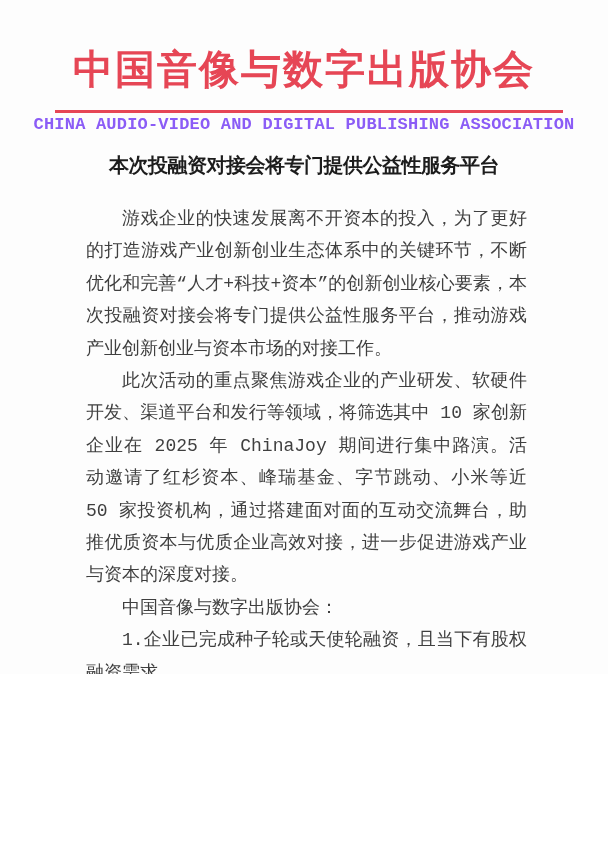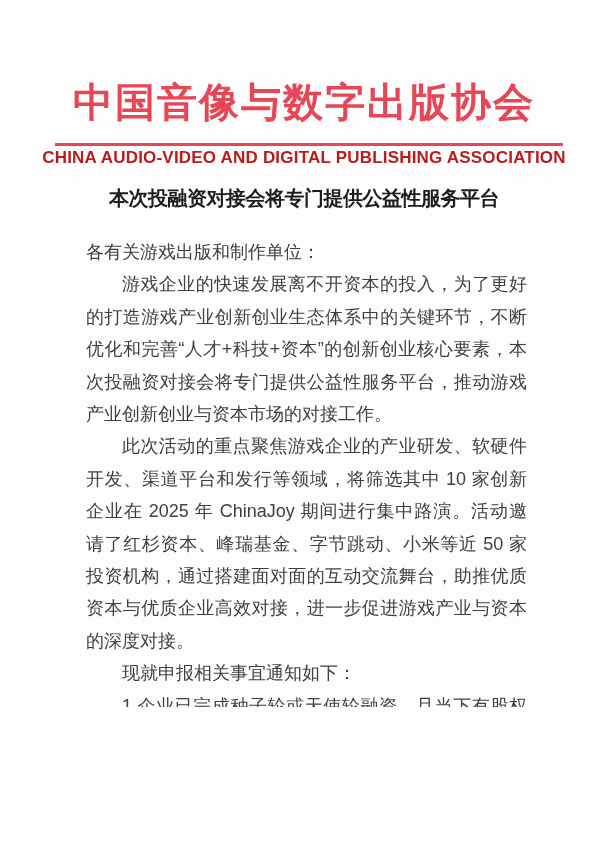--- a/index.html
+++ b/index.html
@@ -6,22 +6,21 @@
     margin: 0;
     padding: 0;
     background: #ffffff;
   }
   .page {
     position: relative;
     width: 608px;
     height: 674px;
     background: #fdfdfd;
     overflow: hidden;
-    font-family: Liberation Sans, sans-serif;
-    margin-top: 33px;
+    font-family: Liberation Mono, monospace;
   }
   
   .org-cn {
     position: absolute;
     top: 42px;
     left: 0;
     width: 100%;
     text-align: center;
     font-size: 40px;
     font-weight: bold;
@@ -39,21 +38,21 @@
   }
   .org-en {
     position: absolute;
     top: 115px;
     left: 0;
     width: 100%;
     text-align: center;
     font-size: 17px;
     font-weight: bold;
     letter-spacing: 0.2px;
-    color: #b91c1c;
+    color: #8b5cf6;
     white-space: nowrap;
   }
   
   .doc-title {
     position: absolute;
     top: 152px;
     left: 0;
     width: 100%;
     text-align: center;
     font-size: 20px;
@@ -101,22 +100,21 @@
 
   <div class="org-cn">中国音像与数字出版协会</div>
 
   <div class="header-divider"></div>
 
   <div class="org-en">CHINA AUDIO-VIDEO AND DIGITAL PUBLISHING ASSOCIATION</div>
 
   <div class="doc-title">本次投融资对接会将专门提供公益性服务平台</div>
 
   <div class="doc-body">
-    <p class="salutation">各有关游戏出版和制作单位：</p>
     <p>游戏企业的快速发展离不开资本的投入，为了更好的打造游戏产业创新创业生态体系中的关键环节，不断优化和完善“人才+科技+资本”的创新创业核心要素，本次投融资对接会将专门提供公益性服务平台，推动游戏产业创新创业与资本市场的对接工作。</p>
     <p>此次活动的重点聚焦游戏企业的产业研发、软硬件开发、渠道平台和发行等领域，将筛选其中 10 家创新企业在 2025 年 ChinaJoy 期间进行集中路演。活动邀请了红杉资本、峰瑞基金、字节跳动、小米等近 50 家投资机构，通过搭建面对面的互动交流舞台，助推优质资本与优质企业高效对接，进一步促进游戏产业与资本的深度对接。</p>
-    <p>现就申报相关事宜通知如下：</p>
+    <p>中国音像与数字出版协会：</p>
     <p>1.企业已完成种子轮或天使轮融资，且当下有股权融资需求。</p>
   </div>
 
   <div class="bottom-rule"></div>
 
 </div>
 
 </body></html>

